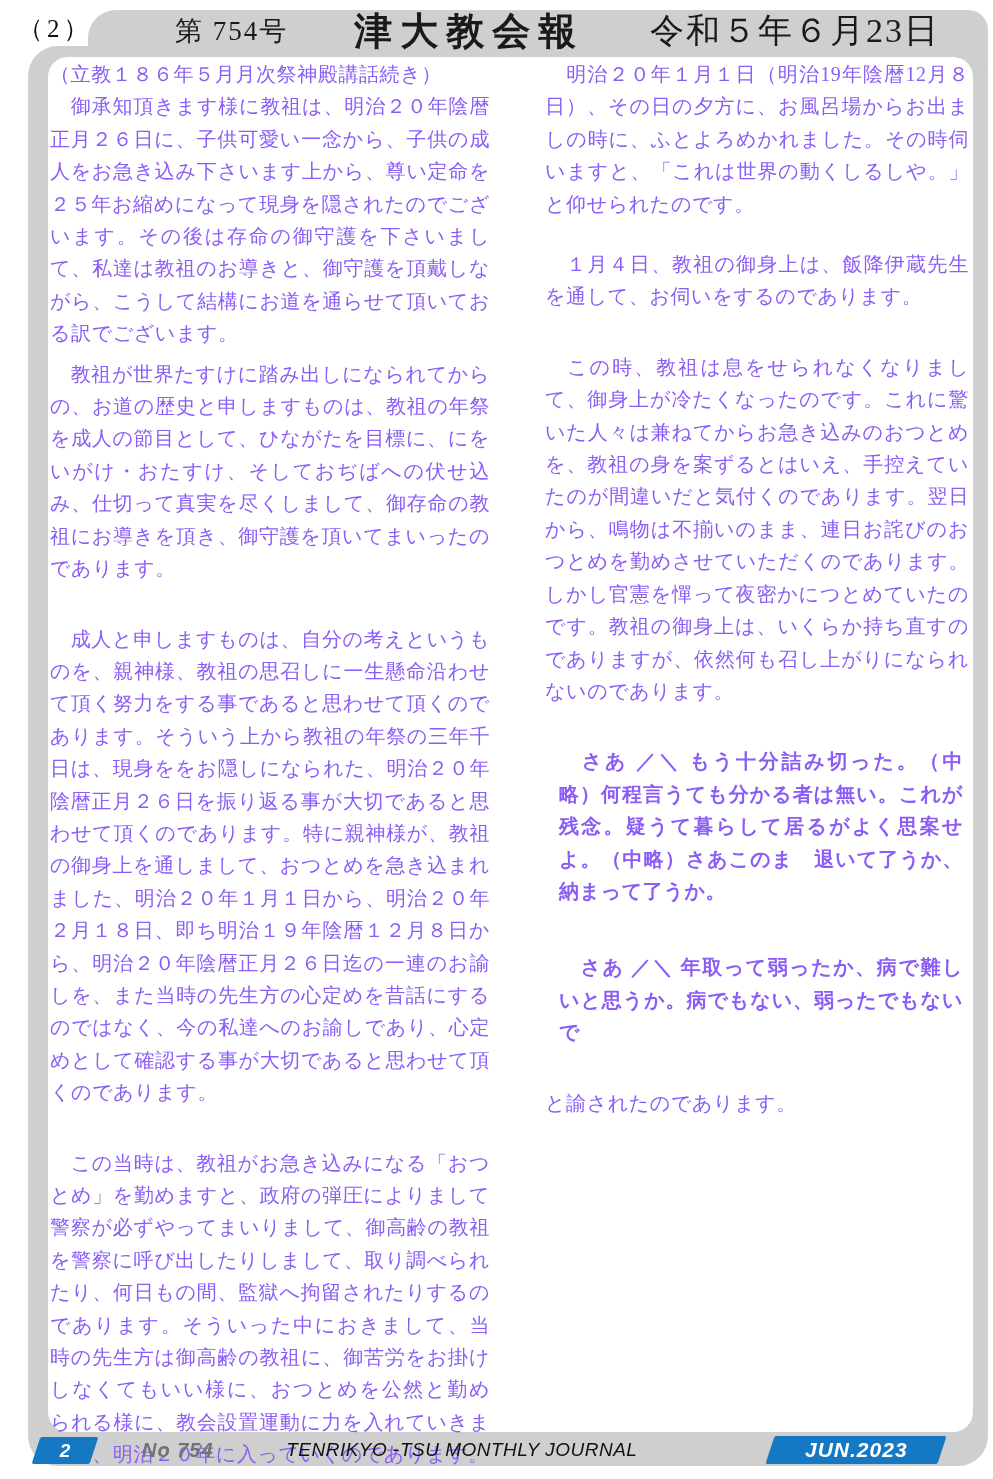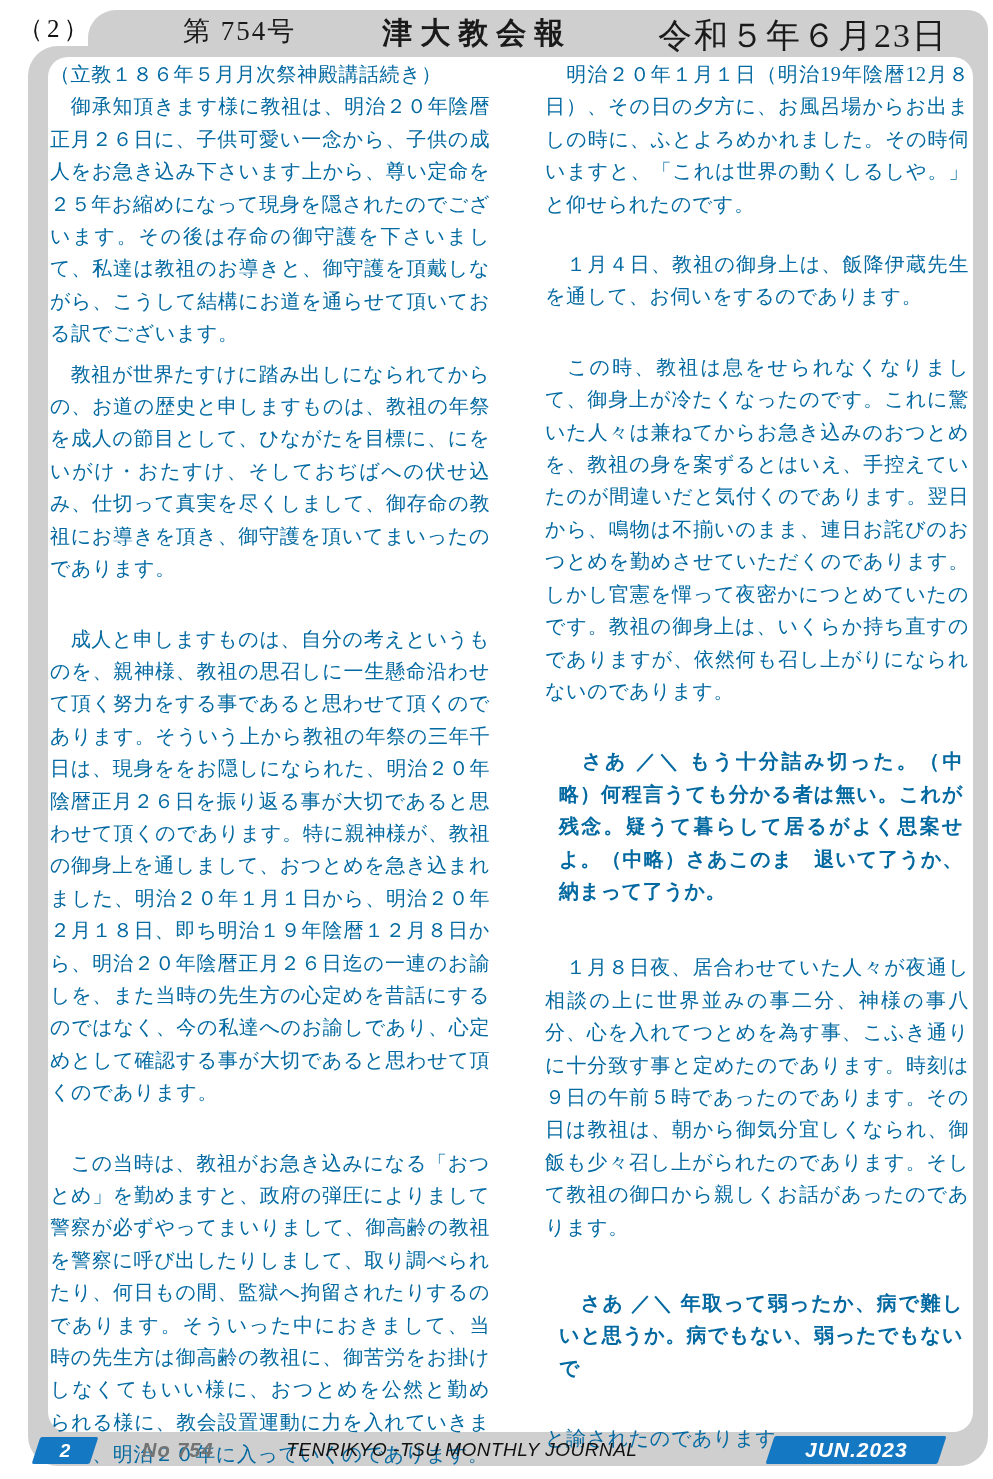--- a/index.html
+++ b/index.html
@@ -21,30 +21,30 @@
   .frame-body {
     position:absolute; left:28px; top:46px; width:960px; height:1420px;
     background:#cfcfcf; border-radius:30px;
   }
   .content {
     position:absolute; left:48px; top:57px; width:925px; height:1375px;
     background:#ffffff; border-radius:20px;
   }
   
   .header-row {
-    position:absolute; left:88px; top:13px; width:900px; height:36px;
-    display:flex; 
+    position:absolute; left:80px; top:13px; width:900px; height:36px;
+    display:flex; align-items:center;
   }
   .header-issue { margin-left:95px; font-size:27px; letter-spacing:2px; }
-  .header-title { flex:1; text-align:center; font-size:30px; font-weight:bold; letter-spacing:8px; }
+  .header-title { flex:1; text-align:center; font-size:38px; font-weight:bold; letter-spacing:8px; }
   .header-date { margin-right:40px; font-size:34px; letter-spacing:2px; }
   
   .col {
     position:absolute; top:58px; font-size:20px; line-height:32.4px;
-    letter-spacing:0.6px; text-align:justify; color:#0369a1;
+    letter-spacing:0.6px; text-align:justify; color:#8b5cf6;
   }
   .col-left  { left:50px;  width:440px; }
   .col-right { left:545px; width:424px; }
   .para { margin:0; }
   .m-sm { margin-top:8px; }
   .m-md { margin-top:28px; }
   .m-lg { margin-top:38px; }
   .m-xl { margin-top:44px; }
   .quote { font-weight:bold; padding-left:14px; padding-right:6px; }
   
@@ -93,21 +93,20 @@
     <p class="para m-sm">　教祖が世界たすけに踏み出しになられてからの、お道の歴史と申しますものは、教祖の年祭を成人の節目として、ひながたを目標に、にをいがけ・おたすけ、そしておぢばへの伏せ込み、仕切って真実を尽くしまして、御存命の教祖にお導きを頂き、御守護を頂いてまいったのであります。</p>
     <p class="para m-lg">　成人と申しますものは、自分の考えというものを、親神様、教祖の思召しに一生懸命沿わせて頂く努力をする事であると思わせて頂くのであります。そういう上から教祖の年祭の三年千日は、現身ををお隠しになられた、明治２０年陰暦正月２６日を振り返る事が大切であると思わせて頂くのであります。特に親神様が、教祖の御身上を通しまして、おつとめを急き込まれました、明治２０年１月１日から、明治２０年２月１８日、即ち明治１９年陰暦１２月８日から、明治２０年陰暦正月２６日迄の一連のお諭しを、また当時の先生方の心定めを昔話にするのではなく、今の私達へのお諭しであり、心定めとして確認する事が大切であると思わせて頂くのであります。</p>
     <p class="para m-lg">　この当時は、教祖がお急き込みになる「おつとめ」を勤めますと、政府の弾圧によりまして警察が必ずやってまいりまして、御高齢の教祖を警察に呼び出したりしまして、取り調べられたり、何日もの間、監獄へ拘留されたりするのであります。そういった中におきまして、当時の先生方は御高齢の教祖に、御苦労をお掛けしなくてもいい様に、おつとめを公然と勤められる様に、教会設置運動に力を入れていきまして、明治２０年に入っていくのであります。</p>
   </div>
 
   <div class="col col-right">
     <p class="para">　明治２０年１月１日（明治19年陰暦12月８日）、その日の夕方に、お風呂場からお出ましの時に、ふとよろめかれました。その時伺いますと、「これは世界の動くしるしや。」と仰せられたのです。</p>
     <p class="para m-md">　１月４日、教祖の御身上は、飯降伊蔵先生を通して、お伺いをするのであります。</p>
     <p class="para m-lg">　この時、教祖は息をせられなくなりまして、御身上が冷たくなったのです。これに驚いた人々は兼ねてからお急き込みのおつとめを、教祖の身を案ずるとはいえ、手控えていたのが間違いだと気付くのであります。翌日から、鳴物は不揃いのまま、連日お詫びのおつとめを勤めさせていただくのであります。しかし官憲を憚って夜密かにつとめていたのです。教祖の御身上は、いくらか持ち直すのでありますが、依然何も召し上がりになられないのであります。</p>
     <p class="para m-lg quote">　さあ ／＼ もう十分詰み切った。（中略）何程言うても分かる者は無い。これが残念。疑うて暮らして居るがよく思案せよ。（中略）さあこのま　退いて了うか、納まって了うか。</p>
-    <p class="para m-xl">　１月８日夜、居合わせていた人々が夜通し相談の上に世界並みの事二分、神様の事八分、心を入れてつとめを為す事、こふき通りに十分致す事と定めたのであります。時刻は９日の午前５時であったのであります。その日は教祖は、朝から御気分宜しくなられ、御飯も少々召し上がられたのであります。そして教祖の御口から親しくお話があったのであります。</p>
     <p class="para m-xl quote">　さあ ／＼ 年取って弱ったか、病で難しいと思うか。病でもない、弱ったでもないで</p>
     <p class="para m-lg">と諭されたのであります。</p>
 
   </div>
 
   <div class="footer-row">
     <div class="page-num-box">
       <span>2</span>
     </div>
     <div class="footer-issue">No 754</div>

